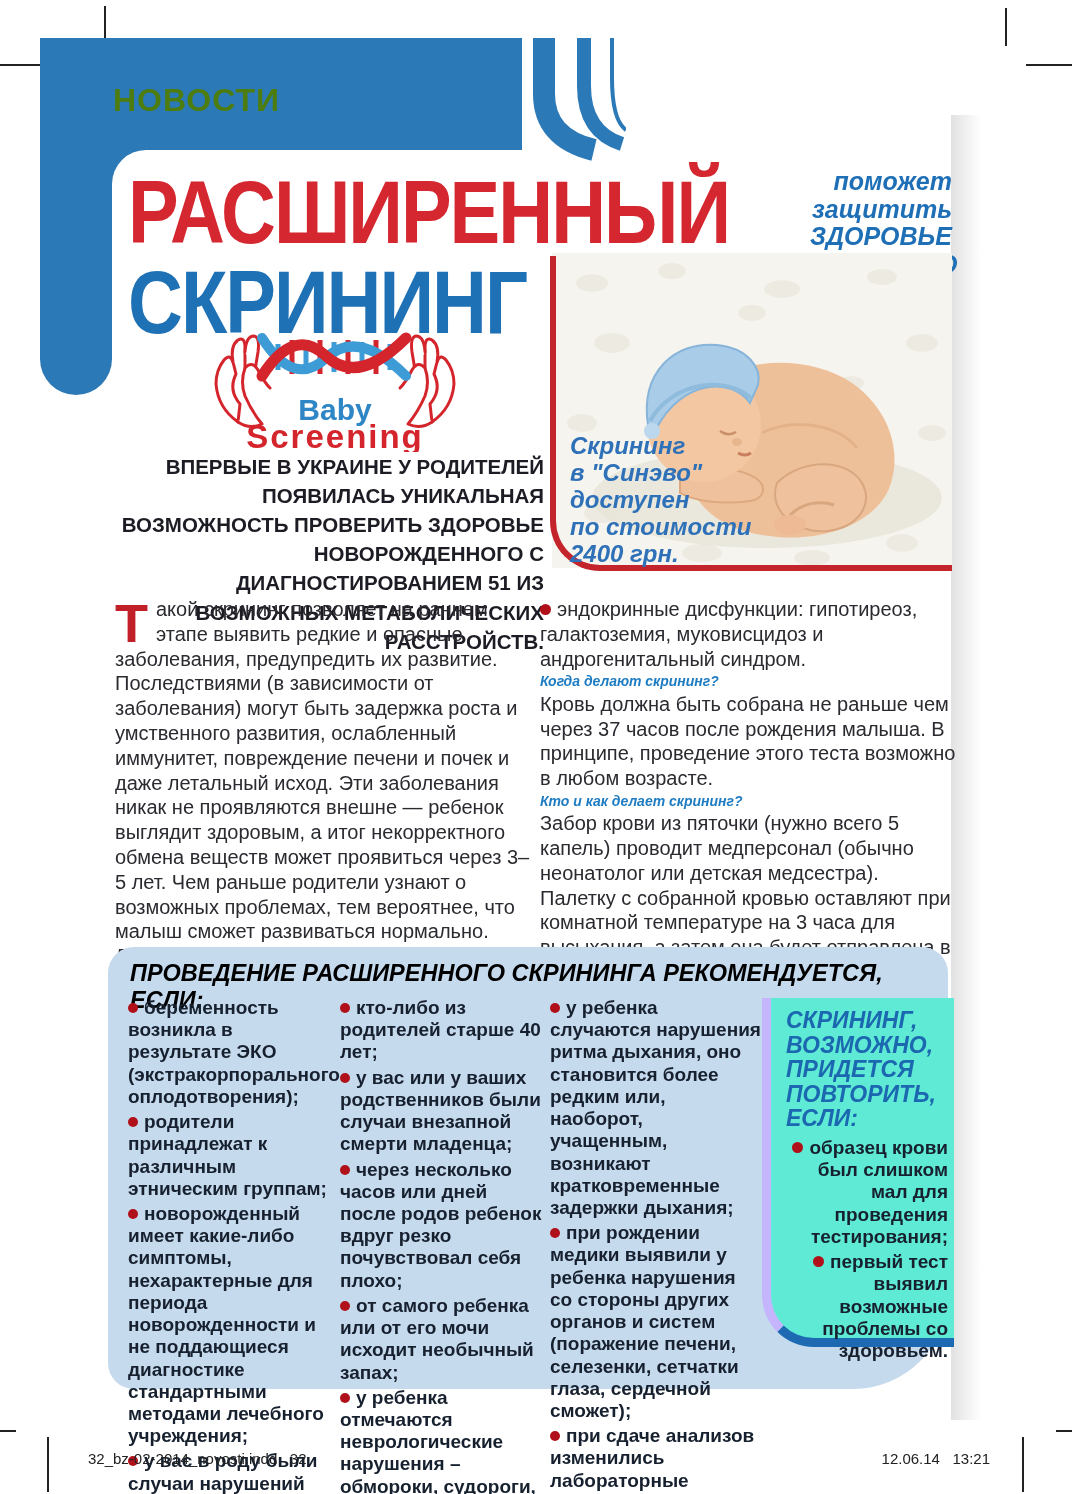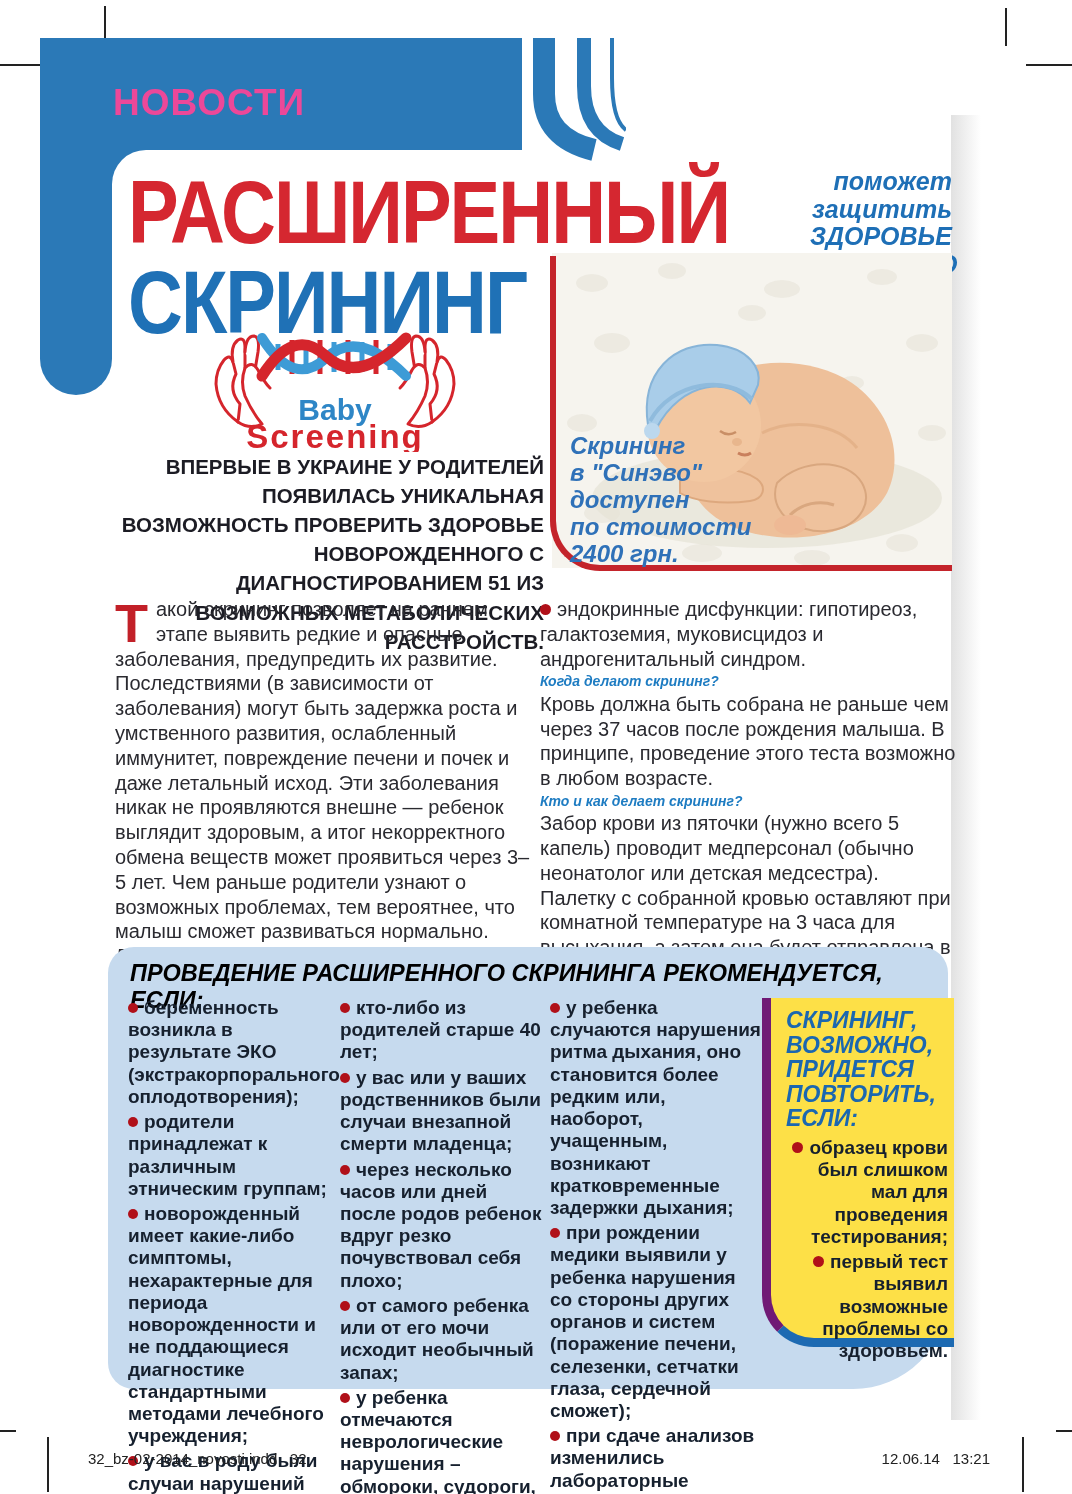--- a/index.html
+++ b/index.html
@@ -6,21 +6,21 @@
   .page{position:relative;width:1072px;height:1494px;background:#ffffff;overflow:hidden;
         font-family:"Liberation Sans","DejaVu Sans",sans-serif;}
   
   .mark{position:absolute;background:#222;}
   
   .header-bar{position:absolute;left:40px;top:38px;width:456px;height:112px;background:#2b79b7;}
   .header-stem{position:absolute;left:40px;top:38px;width:72px;height:357px;background:#2b79b7;
                border-radius:0 0 38px 38px;}
   .corner-fillet{position:absolute;left:112px;top:150px;width:34px;height:34px;background:#2b79b7;}
   .corner-fillet::after{content:'';position:absolute;inset:0;background:#fff;border-top-left-radius:34px;}
-  .section-label{position:absolute;left:113px;top:82px;color:#ec4899;font-size:37px;font-weight:bold;
+  .section-label{position:absolute;left:113px;top:82px;color:#4d7c0f;font-size:32px;font-weight:bold;
                  letter-spacing:1px;}
   .jj-logo{position:absolute;left:496px;top:38px;}
   
   .title-line{position:absolute;left:128px;font-weight:800;font-size:76px;letter-spacing:-2px;
               transform:scaleY(1.18);transform-origin:left top;white-space:nowrap;}
   .title-red{top:160px;color:#d52730;}
   .title-blue{top:250px;color:#1f71b6;}
   .tagline{position:absolute;left:700px;top:168px;width:252px;text-align:right;color:#1e6fb6;
            font-size:25px;font-weight:bold;font-style:italic;line-height:1.1;}
   .tagline .up{text-transform:uppercase;}
@@ -51,22 +51,22 @@
            border-radius:26px 26px 95px 26px;}
   .rec-title{position:absolute;left:22px;top:13px;color:#000000;font-size:23.5px;font-weight:bold;
              font-style:italic;}
   .rec-col{position:absolute;top:50px;color:#16202e;font-size:19px;font-weight:bold;line-height:1.17;}
   .rec-col .bullet-item{margin-bottom:3px;}
   .rec-col .dot{width:10px;height:10px;}
   .rec-col1{left:20px;width:202px;}
   .rec-col2{left:232px;width:202px;}
   .rec-col3{left:442px;width:212px;}
   
-  .repeat-box{position:absolute;left:762px;top:998px;width:162px;height:300px;background:#fde047;
-              border-left:9px solid #701a75;border-bottom:9px solid #1d6ab2;
+  .repeat-box{position:absolute;left:762px;top:998px;width:162px;height:300px;background:#5eead4;
+              border-left:9px solid #c4b5fd;border-bottom:9px solid #1d6ab2;
               border-bottom-left-radius:52px;padding:10px 6px 30px 15px;}
   .repeat-title{color:#1b67b0;font-size:23px;font-weight:bold;font-style:italic;line-height:1.07;
                 margin-bottom:6px;}
   .repeat-box .bullet-item{color:#16202e;font-size:19px;font-weight:bold;line-height:1.17;margin-bottom:3px;text-align:right;}
   
   .edge-shadow{position:absolute;left:951px;top:115px;width:30px;height:1305px;
                background:linear-gradient(to right,rgba(90,90,90,0.18),rgba(255,255,255,0));}
   
   .footer-text{position:absolute;top:1450px;color:#222;font-size:15px;white-space:pre;}
   .footer-left{left:88px;}

